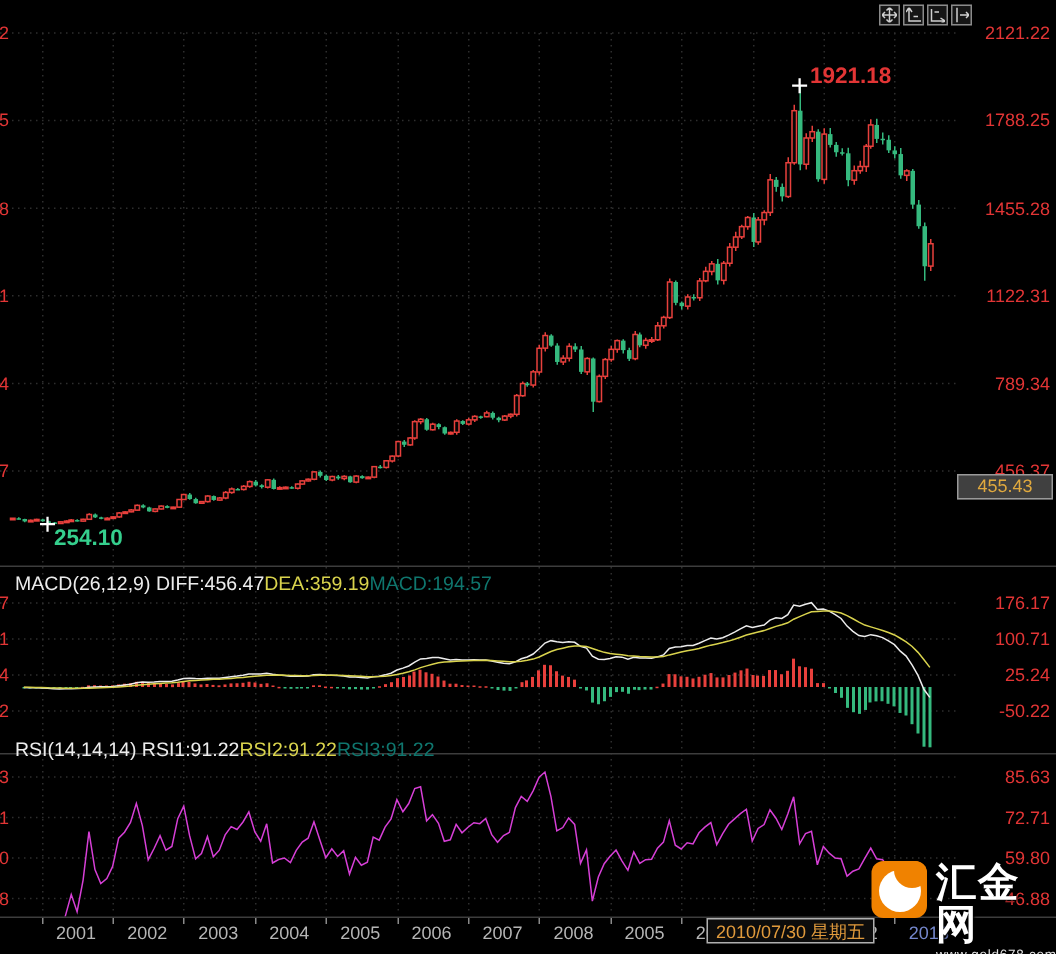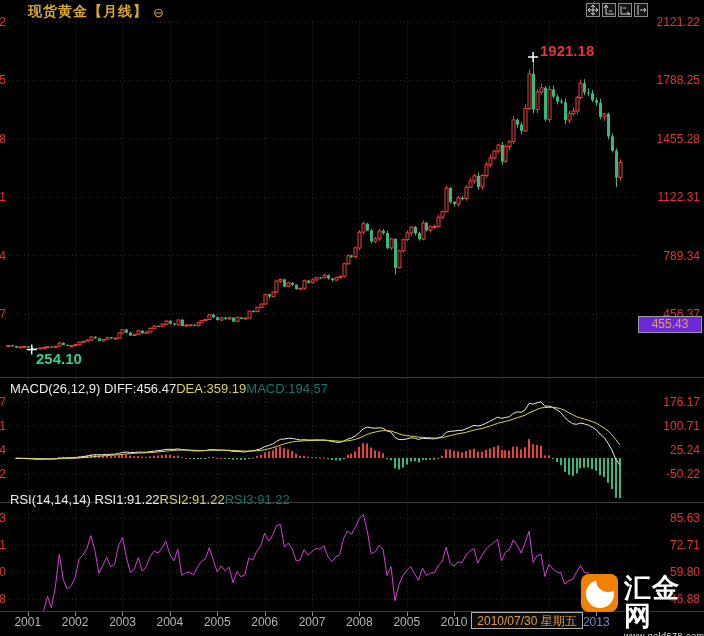--- a/index.html
+++ b/index.html
@@ -10,28 +10,28 @@
   .title{color:#d9a72c;font-size:14px;font-weight:bold;letter-spacing:1px;}
   .collapse{color:#d9a72c;font-size:13px;line-height:13px;}
   .toolbar{position:absolute;left:586px;top:3px;display:flex;gap:2px;z-index:4;}
   .tbtn{width:14px;height:14px;border:1px solid #8a8a8a;background:#151515;display:flex;
     align-items:center;justify-content:center;box-sizing:border-box;}
   .axis-lbl{position:absolute;right:4px;font-size:12px;color:#e23535;transform:translateY(-50%);
     white-space:nowrap;z-index:2;}
   .axis-lbl-left{position:absolute;left:-57px;width:63px;text-align:right;font-size:12px;
     color:#e23535;transform:translateY(-50%);white-space:nowrap;z-index:2;}
   .price-box{position:absolute;left:638px;top:316px;width:62px;height:15px;line-height:15px;
-    background:#6d28d9;border:1px solid #9a9a9a;color:#e0a93e;font-size:12px;text-align:center;
+    background:#404040;border:1px solid #9a9a9a;color:#e0a93e;font-size:12px;text-align:center;
     z-index:3;}
   .hi-label{position:absolute;left:540px;top:42px;color:#e23535;font-size:15px;font-weight:bold;z-index:3;}
   .lo-label{position:absolute;left:36px;top:350px;color:#35cf8d;font-size:15px;font-weight:bold;z-index:3;}
   .ind-header{position:absolute;left:10px;display:flex;font-size:13px;z-index:3;white-space:nowrap;}
   .ih-white{color:#ececec;} .ih-yellow{color:#d9d34d;} .ih-magenta{color:#0f766e;}
   .sep{position:absolute;left:0;width:704px;height:1px;background:#3d3d3d;z-index:2;}
-  .year-lbl{position:absolute;top:615px;transform:translateX(-50%);font-size:12px;color:#b5b5b5;z-index:2;}
+  .year-lbl{position:absolute;top:615px;transform:translateX(-50%);font-size:12px;color:#b5b5b5;z-index:2;margin-left:23px;}
   .year-blue{color:#7487cc;}
   .date-tip{position:absolute;left:471px;top:612px;width:112px;height:17px;line-height:17px;
     text-align:center;font-size:12px;color:#e09a3c;background:#0c0c0c;border:1px solid #b0b0b0;
     box-sizing:border-box;z-index:5;white-space:nowrap;}
   .logo{position:absolute;left:581px;top:574px;display:flex;align-items:flex-start;z-index:6;}
   .logo-mark{position:relative;width:38px;height:38px;background:#f08200;border-radius:8px;overflow:hidden;}
   .logo-c1{position:absolute;left:5px;top:6px;width:28px;height:28px;background:#fff;border-radius:50%;}
   .logo-c2{position:absolute;left:15px;top:-6px;width:24px;height:24px;background:#f08200;border-radius:50%;}
   .logo-text{margin-left:6px;display:flex;flex-direction:column;}
   .logo-name{color:#fff;font-size:27px;font-weight:bold;line-height:28px;letter-spacing:1px;
@@ -573,24 +573,20 @@
         <line x1="312.5" y1="612" x2="312.5" y2="616" stroke="#8a8a8a" stroke-width="1"></line>
         <line x1="359.5" y1="612" x2="359.5" y2="616" stroke="#8a8a8a" stroke-width="1"></line>
         <line x1="407.5" y1="612" x2="407.5" y2="616" stroke="#8a8a8a" stroke-width="1"></line>
         <line x1="454.5" y1="612" x2="454.5" y2="616" stroke="#8a8a8a" stroke-width="1"></line>
         <line x1="502.5" y1="612" x2="502.5" y2="616" stroke="#8a8a8a" stroke-width="1"></line>
         <line x1="549.5" y1="612" x2="549.5" y2="616" stroke="#8a8a8a" stroke-width="1"></line>
         <line x1="596.5" y1="612" x2="596.5" y2="616" stroke="#8a8a8a" stroke-width="1"></line>
       </g>
   </svg>
 
-  <div class="title-row">
-    <span class="title">现货黄金【月线】</span>
-    <span class="collapse">⊖</span>
-  </div>
 
   <div class="toolbar">
     <div class="tbtn">
       <svg width="10" height="10">
           <path d="M5 0 L5 10 M0 5 L10 5 M3 2 L5 0 L7 2 M3 8 L5 10 L7 8 M2 3 L0 5 L2 7 M8 3 L10 5 L8 7" stroke="#cfcfcf" stroke-width="1" fill="none"></path>
         </svg>
     </div>
     <div class="tbtn">
       <svg width="10" height="10">
           <path d="M2 0 L2 9 L10 9 M2 0 L0 3 M2 0 L4 3 M5 6 L8 6" stroke="#cfcfcf" stroke-width="1" fill="none"></path>

